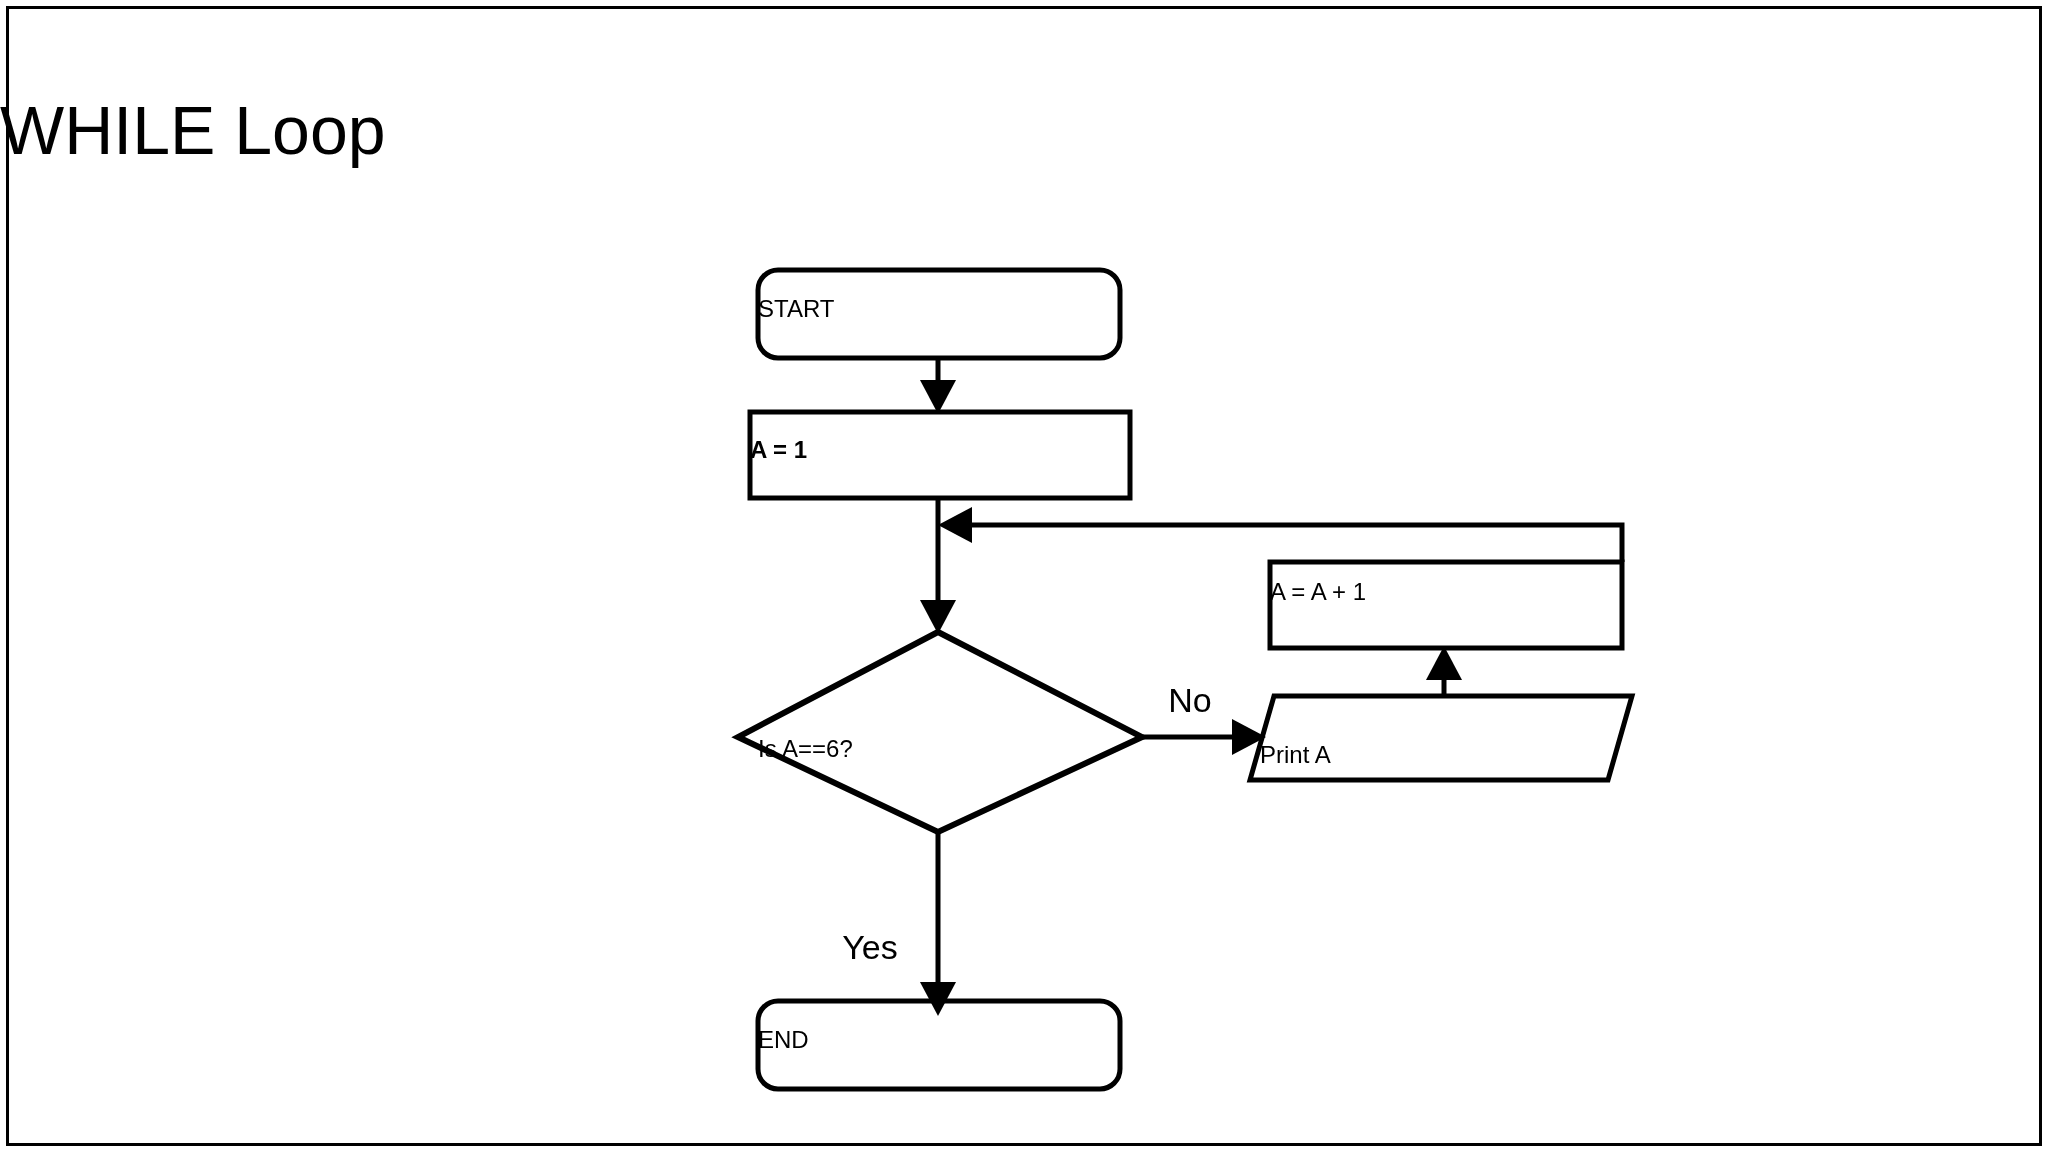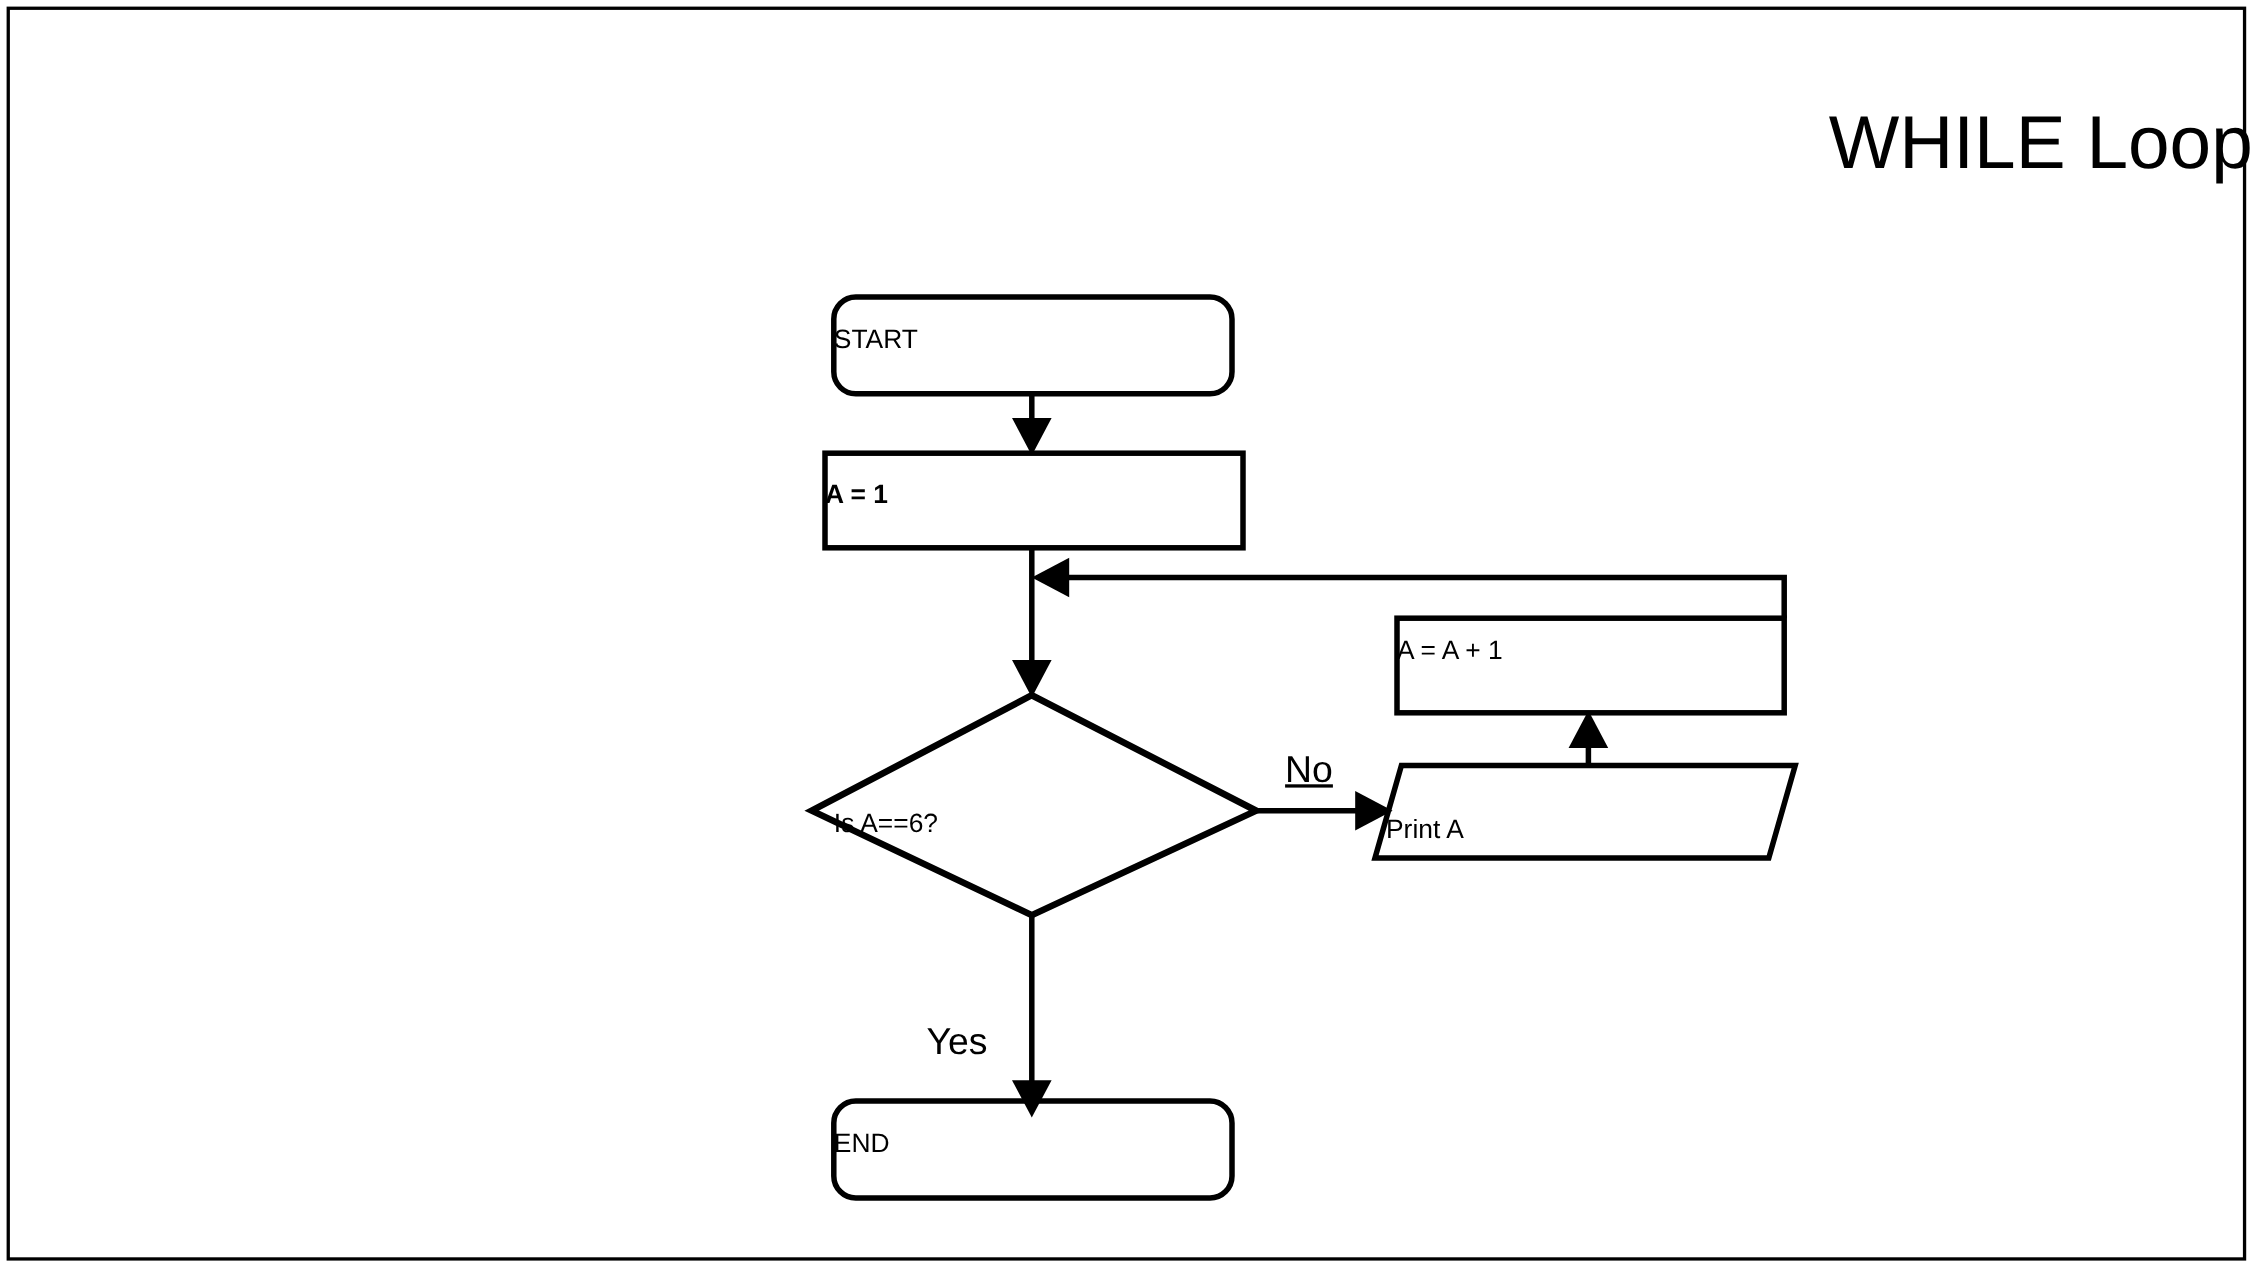--- a/index.html
+++ b/index.html
@@ -27,21 +27,21 @@
     height: 1140px;
     border: 3px solid #000000;
     box-sizing: border-box;
     pointer-events: none;
   }
   #diagram-title {
     position: absolute;
     left: 0;
     top: 96px;
     width: 2048px;
-    text-align: right;
+    text-align: left;
     font-size: 68px;
     font-weight: 400;
     color: #000000;
     letter-spacing: 0px;
     line-height: 1.0;
   }
   
   #flowchart-canvas {
     position: absolute;
     left: 0;
@@ -151,18 +151,18 @@
     <div class="node-label" style="left:750px; top:438px; width:380px;font-weight:bold;">A = 1</div>
 
     <div class="node-label" style="left:758px; top:719px; width:360px;margin-top:18px;">Is A==6?</div>
 
     <div class="node-label" style="left:1260px; top:743px; width:360px;">Print A</div>
 
     <div class="node-label" style="left:1270px; top:580px; width:352px;">A = A + 1</div>
 
     <div class="node-label" style="left:758px; top:1028px; width:362px;">END</div>
 
-    <div class="edge-label" style="left:1140px; top:683px; width:100px;text-decoration:underline;">No</div>
+    <div class="edge-label" style="left:1140px; top:683px; width:100px;">No</div>
 
     <div class="edge-label" style="left:820px; top:930px; width:100px;">Yes</div>
 
   </div>
 </div>
 
 </body></html>

